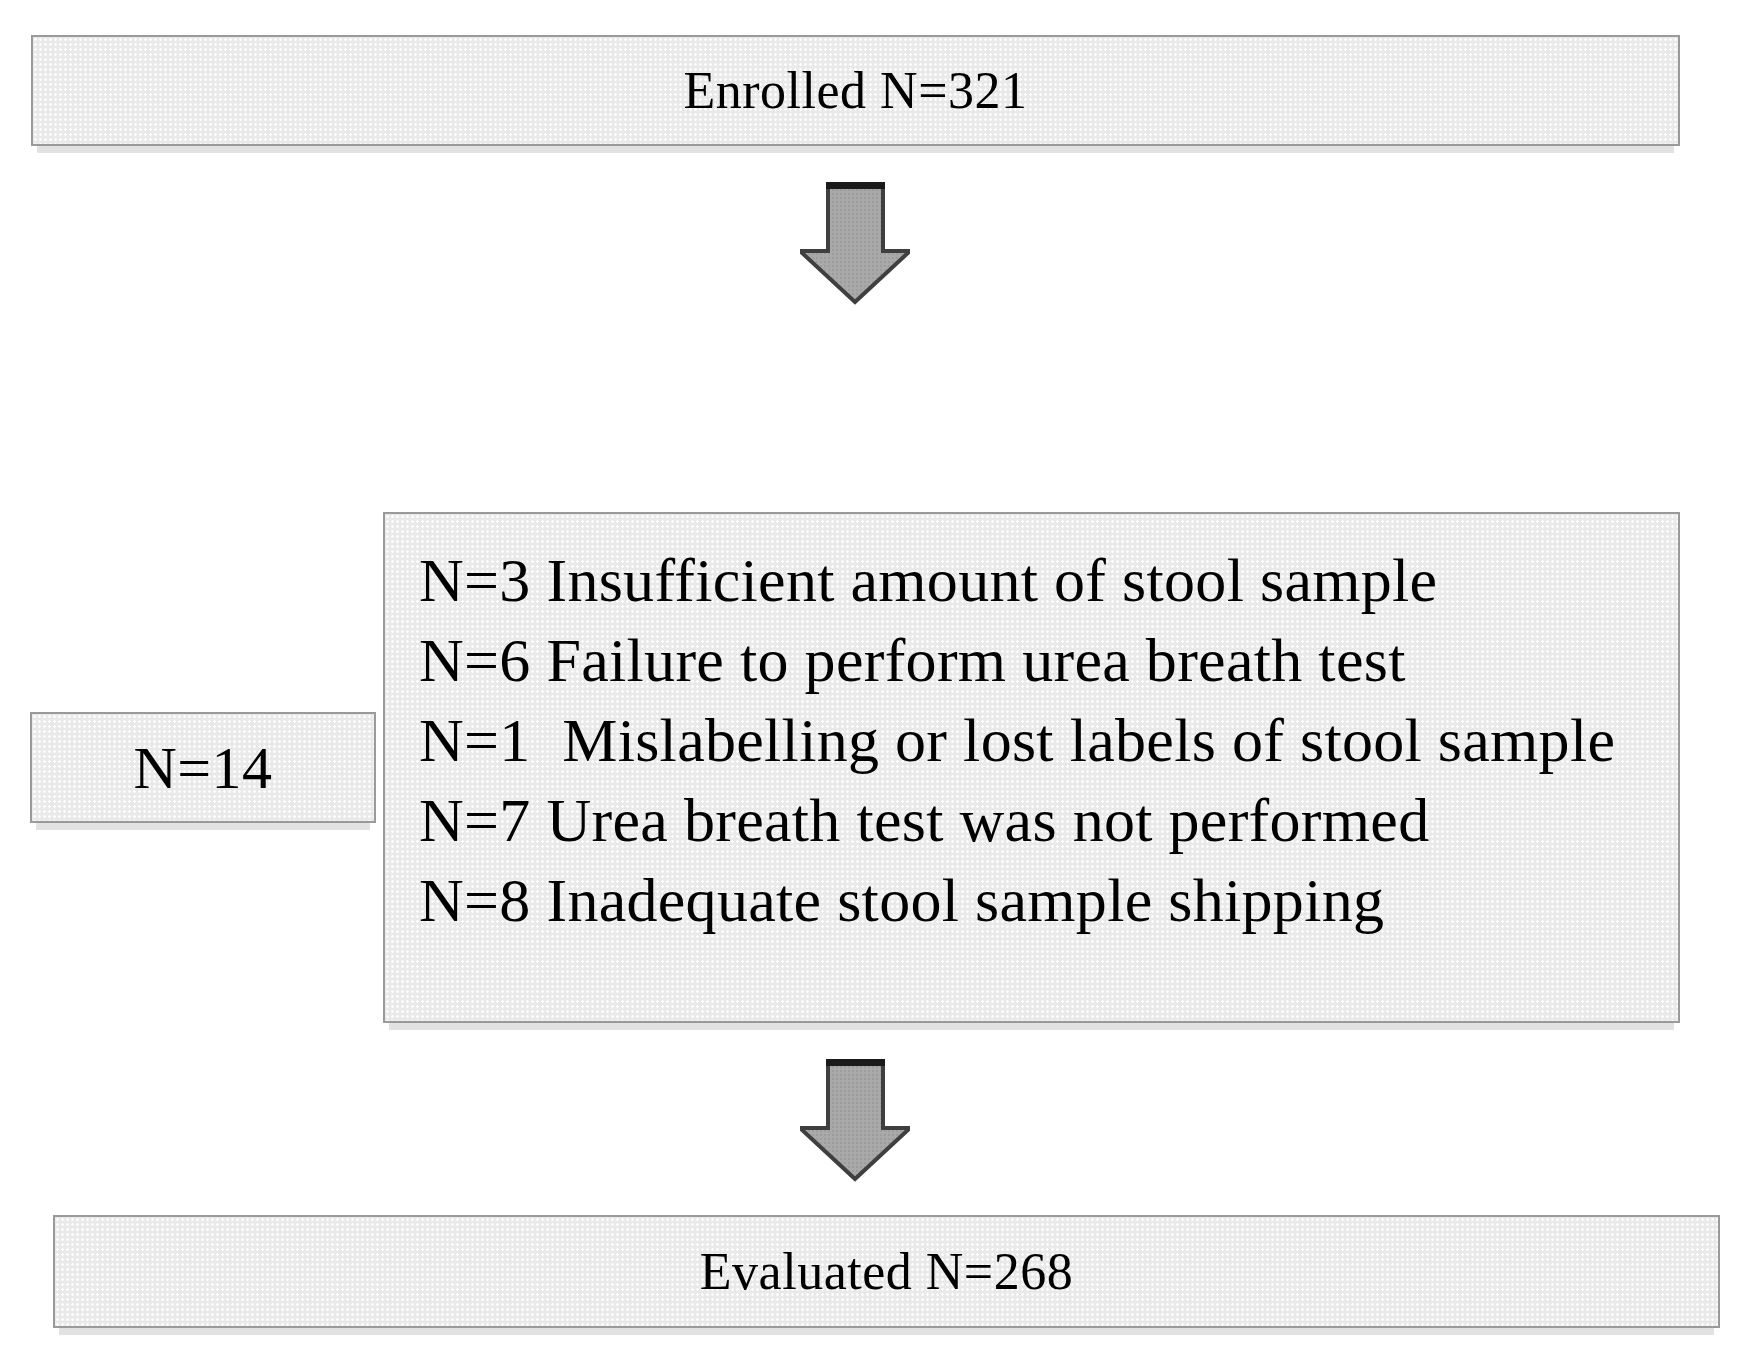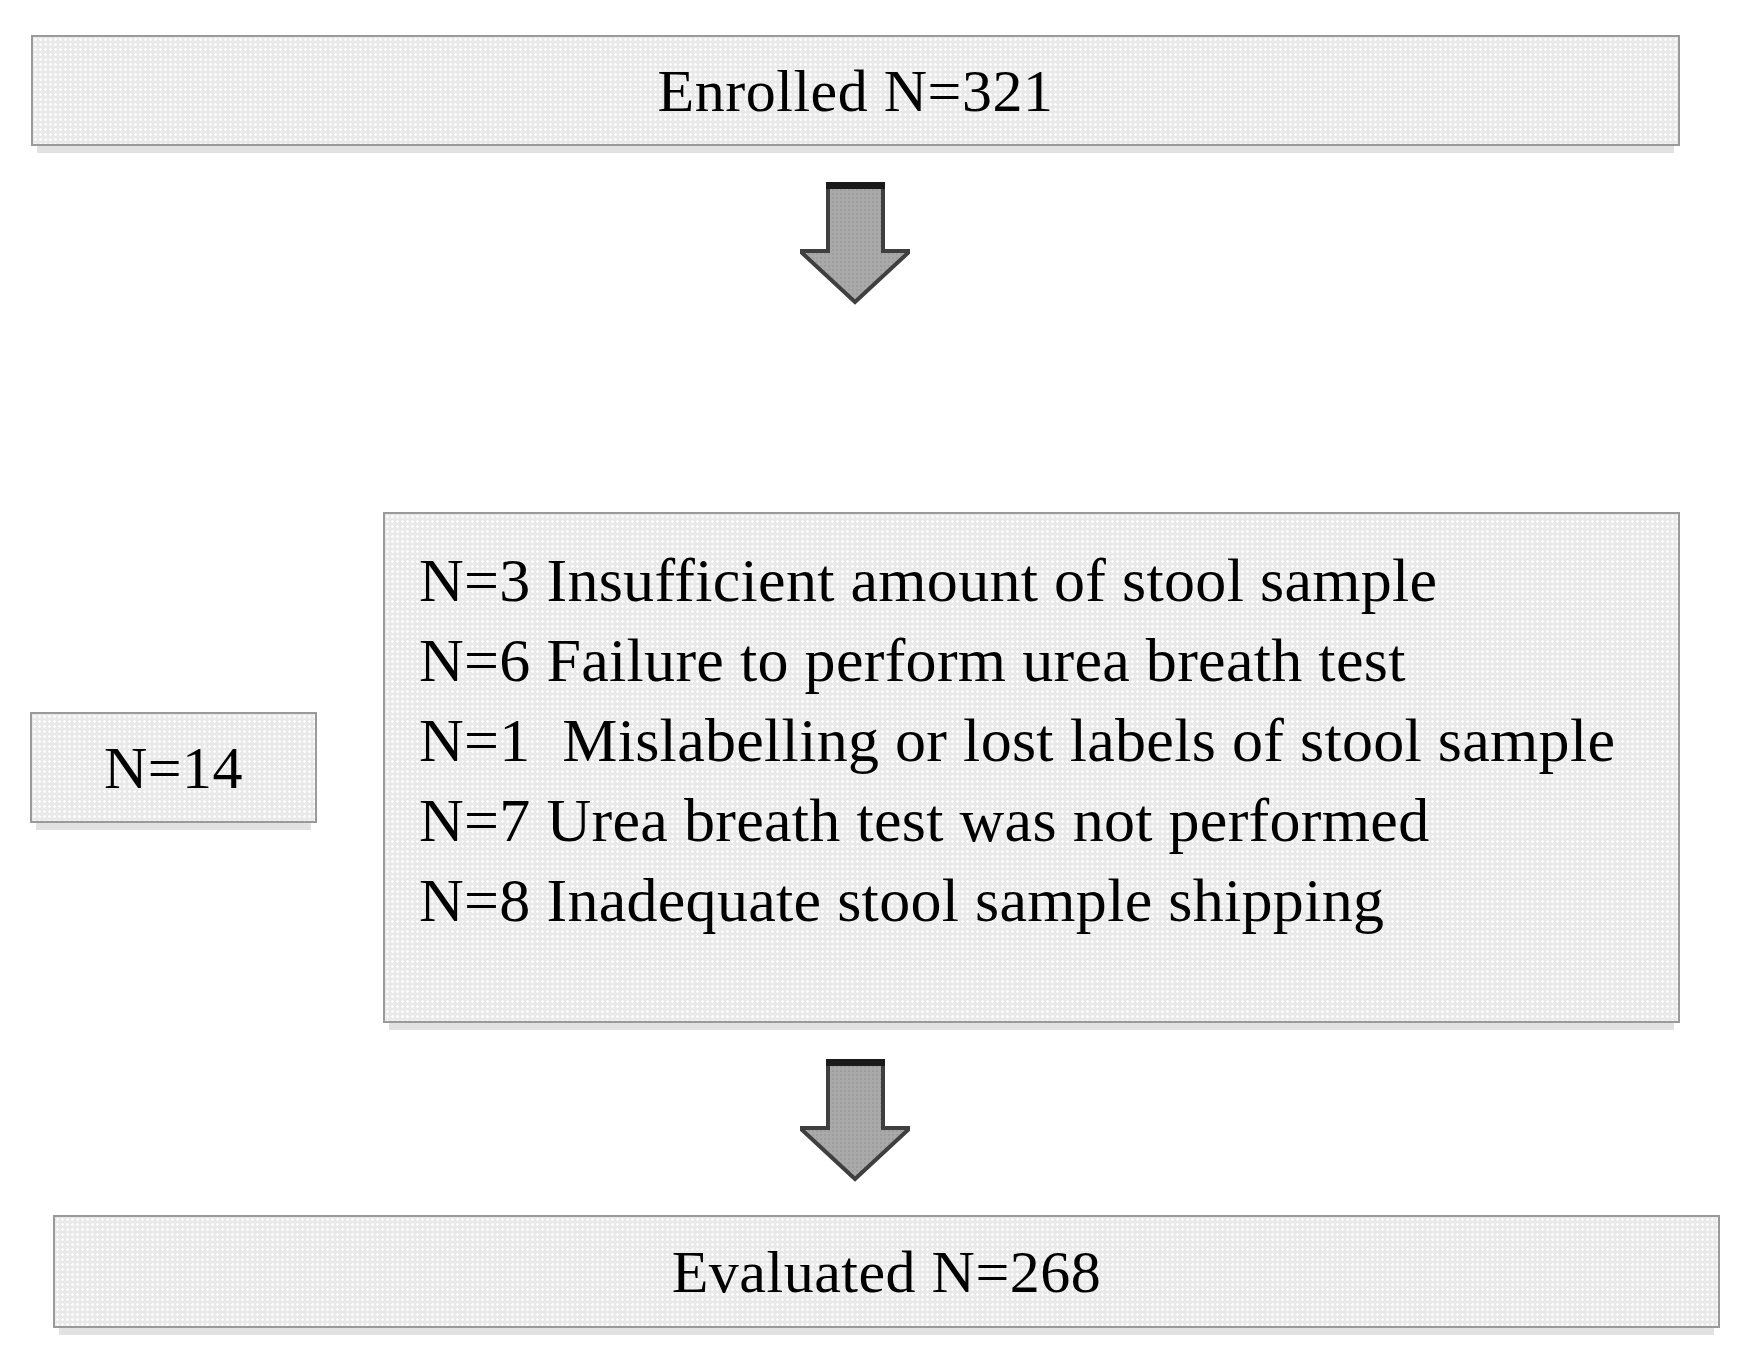--- a/index.html
+++ b/index.html
@@ -23,27 +23,27 @@
     background-color: var(--box-fill, #e9e9e9);
     background-image: radial-gradient(circle, #ffffff 1.1px, rgba(255,255,255,0) 1.5px);
     background-size: 5px 5px;
     display: flex;
     align-items: center;
     justify-content: center;
     text-align: center;
     box-shadow: 0 13px 0 -6px #e2e2e2;
   }
   .box-label {
-    font-size: 60px;
+    font-size: 52px;
     line-height: 1.1;
     letter-spacing: 0.5px;
   }
   .enrolled  { left: 31px;  top: 35px;   width: 1649px; height: 111px; }
   .excluded  { left: 31px;  top: 335px;  width: 1649px; height: 113px; }
-  .n14       { left: 30px;  top: 712px;  width: 287px;  height: 111px; }
+  .n14       { left: 30px;  top: 712px;  width: 346px;  height: 111px; }
   .n14 .box-label { font-size: 60px; }
   .reasons   {
     left: 383px; top: 512px; width: 1297px; height: 511px;
     flex-direction: column;
     align-items: flex-start;
     justify-content: flex-start;
     text-align: left;
     padding: 26px 16px 0 34px;
   }
   .reason-item {

